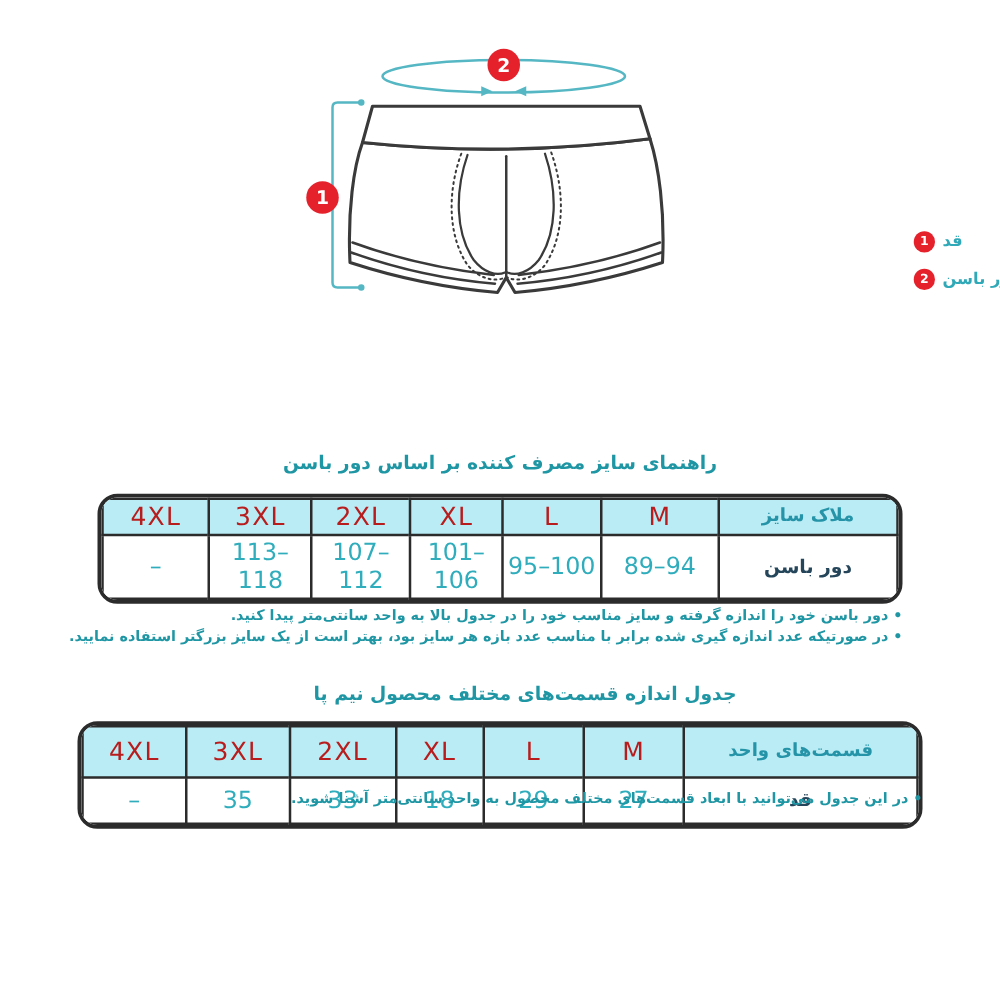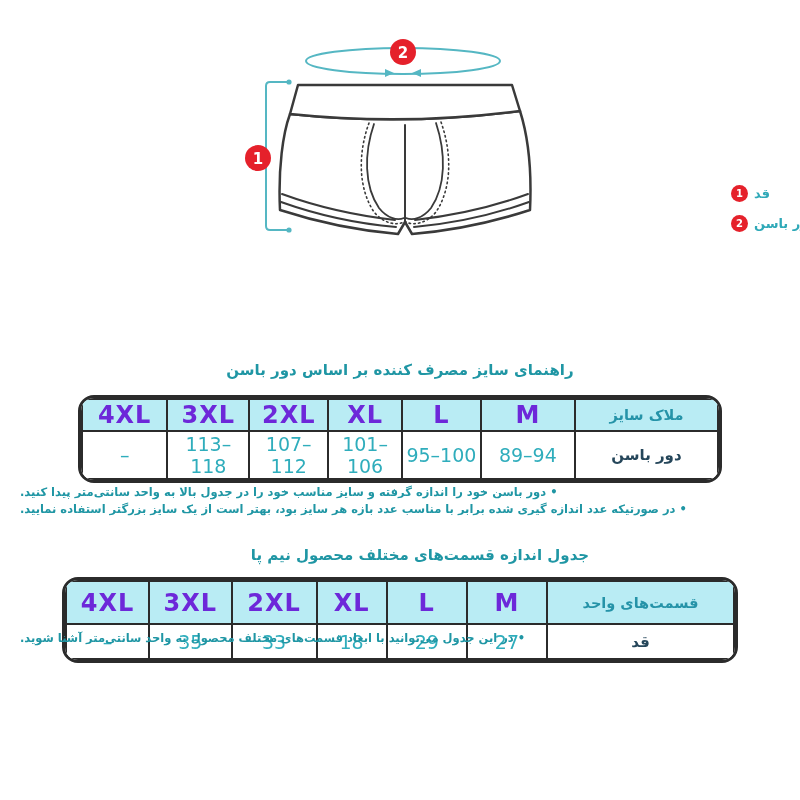--- a/index.html
+++ b/index.html
@@ -35,28 +35,28 @@
     position:absolute; border:3px solid #2b2b2b; border-radius:16px; overflow:hidden; background:#fff;
   }
   .tbl-1 { left:78px;  top:395px; width:644px; height:88px; }
   .tbl-2 { left:62px;  top:577px; width:676px; height:86px; }
   table.size-table {
     width:100%; height:100%; border-collapse:collapse; table-layout:fixed; direction:rtl;
   }
   table.size-table th, table.size-table td {
     border:2px solid #2b2b2b; text-align:center; vertical-align:middle; padding:0;
   }
-  tr.head th { background:#b9ecf4; color:#6d28d9; font-size:24px; font-weight:700; letter-spacing:1px; }
+  tr.head th { background:#b9ecf4; color:#b91c1c; font-size:20px; font-weight:400; letter-spacing:1px; }
   tr.head th.crit { font-size:14.5px; font-weight:bold; color:#2593a8; letter-spacing:0; }
   tr.vals td { background:#fff; color:#2fadbc; font-size:19px; font-weight:500; }
   tr.vals td.rowlab { font-size:15px; font-weight:bold; color:#25465a; }
 
   
   .notes {
-    position:absolute; direction:rtl; text-align:left;
+    position:absolute; direction:rtl; text-align:right;
     color:#1f96a4; font-size:11.5px; font-weight:bold; line-height:17px;
   }
   .notes-1 { top:484px; right:78px; left:20px; }
   .notes-2 { top:630px; right:62px; left:20px; }
 </style>
 </head>
 <body>
 
 <div class="stage">
 

